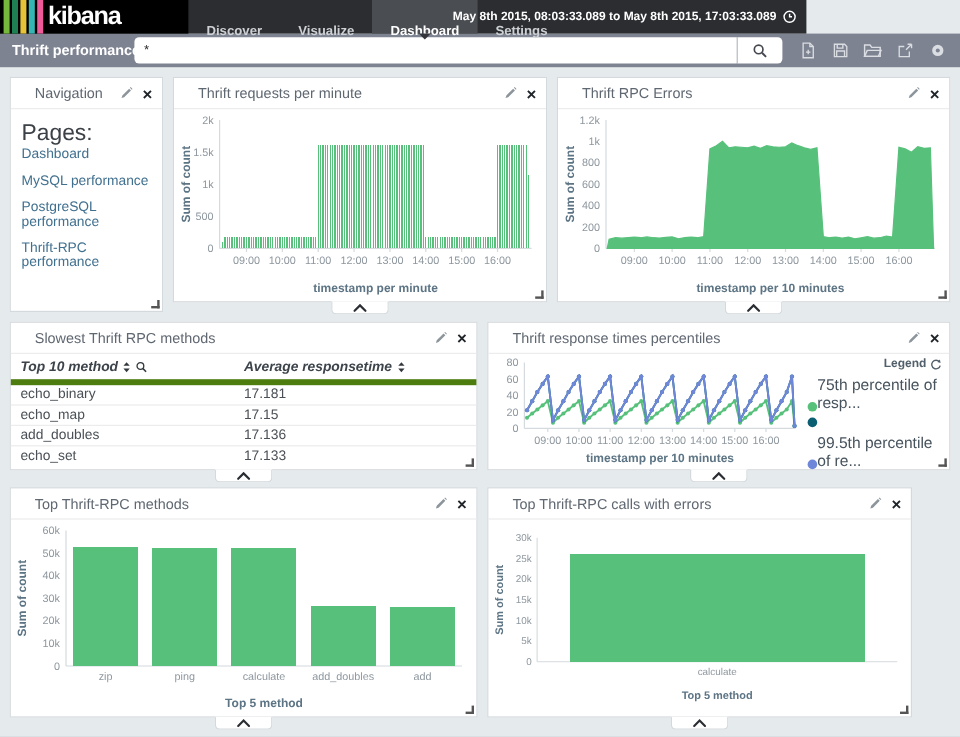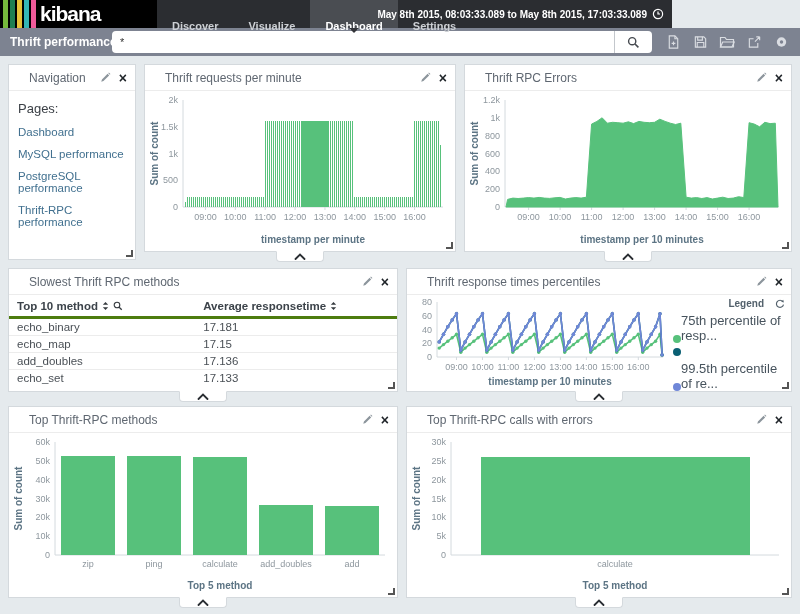--- a/index.html
+++ b/index.html
@@ -39,41 +39,41 @@
   .collapser { position:absolute; left:50%; bottom:-11px; margin-left:-24px; width:48px; height:11px; background:#fff;
      border:1px solid #d4d9dd; border-top:1px solid #fff; border-radius:0 0 4px 4px; display:flex; align-items:center; justify-content:center; cursor:pointer; z-index:5; }
   .resizer { position:absolute; right:2px; bottom:2px; width:7px; height:7px; border-right:2px solid #555; border-bottom:2px solid #555; cursor:se-resize; }
 
   #panel-navigation   { left:8px;   top:64px;  width:128px; height:196px; }
   #panel-requests     { left:144px; top:64px;  width:312px; height:188px; }
   #panel-errors       { left:464px; top:64px;  width:328px; height:188px; }
   #panel-slowest      { left:8px;   top:268px; width:390px; height:124px; }
   #panel-percentiles  { left:406px; top:268px; width:386px; height:124px; }
   #panel-top-methods  { left:8px;   top:406px; width:390px; height:192px; }
-  #panel-errors-bar   { left:406px; top:406px; width:386px; height:192px; }
+  #panel-errors-bar   { left:406px; top:406px; width:354px; height:192px; }
 
   .chart-box { position:absolute; left:4px; right:4px; top:27px; bottom:4px; }
   .chart-box svg { width:100%; height:100%; display:block; }
   #panel-percentiles .chart-box { right:122px; bottom:2px; }
 
   
   #nav-content { padding:10px 9px; }
-  #nav-content h2 { font-size:13px; font-weight:normal; color:#3c4147; margin-bottom:10px; }
+  #nav-content h2 { font-size:19px; font-weight:normal; color:#3c4147; }
   #nav-links a { display:block; font-size:11.5px; color:#41708f; text-decoration:none; margin-bottom:10px; cursor:pointer; }
 
   
   #slowest-table { width:100%; border-collapse:collapse; }
-  #slowest-table th { text-align:left; font-size:11.5px; color:#3c434a; padding:5px 8px 4px; border-bottom:3px solid #4d7c0f; cursor:pointer; white-space:nowrap; }
+  #slowest-table th { text-align:left; font-size:11.5px; color:#3c434a; padding:5px 8px 4px; border-bottom:5px solid #4d7c0f; cursor:pointer; white-space:nowrap;font-style:italic; }
   #slowest-table th .th-inner { display:inline-flex; align-items:center; gap:4px; }
   #slowest-table td { font-size:11.5px; color:#4a5056; padding:2px 8px; border-top:1px solid #ececec; }
   #slowest-table tr:first-child td { border-top:none; }
 
   
   #legend { position:absolute; right:6px; top:29px; width:112px; }
-  #legend-head { display:flex; justify-content:flex-end; align-items:center; gap:11px; font-size:10px; font-weight:bold; color:#52606b; margin-bottom:4px; cursor:pointer; }
+  #legend-head { display:flex; justify-content:flex-end; align-items:center; gap:3px; font-size:10px; font-weight:bold; color:#52606b; margin-bottom:4px; cursor:pointer; }
   .legend-item { display:flex; align-items:flex-end; gap:0; font-size:13px; color:#47535d; margin-bottom:5px; cursor:pointer; }
   .legend-dot { width:8px; height:8px; border-radius:50%; flex:0 0 auto; }
 
   text { font-family:"Liberation Sans","DejaVu Sans",sans-serif; }
   .tick-label { font-size:9px; fill:#8e979e; }
   .axis-title { font-size:10px; font-weight:bold; fill:#5c7484; }
 </style>
 </head>
 <body>
 <div id="app">

